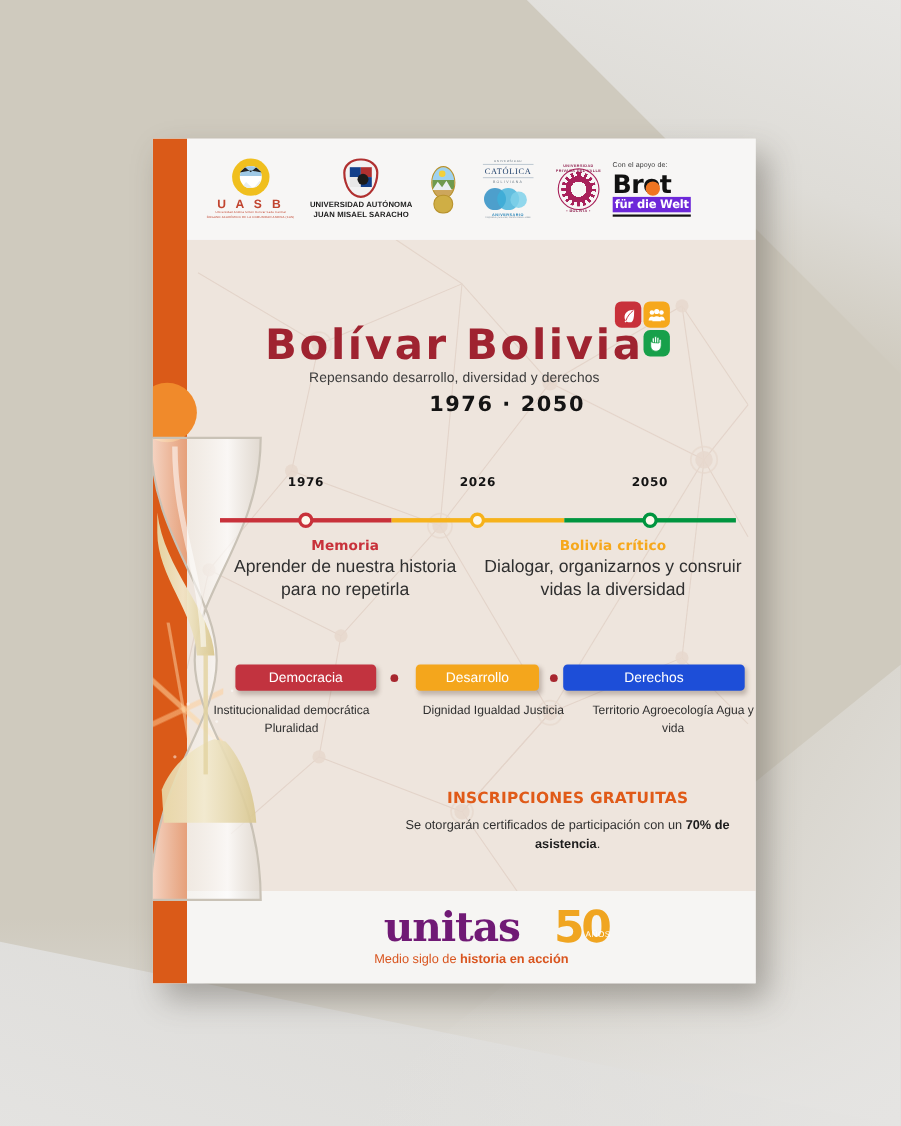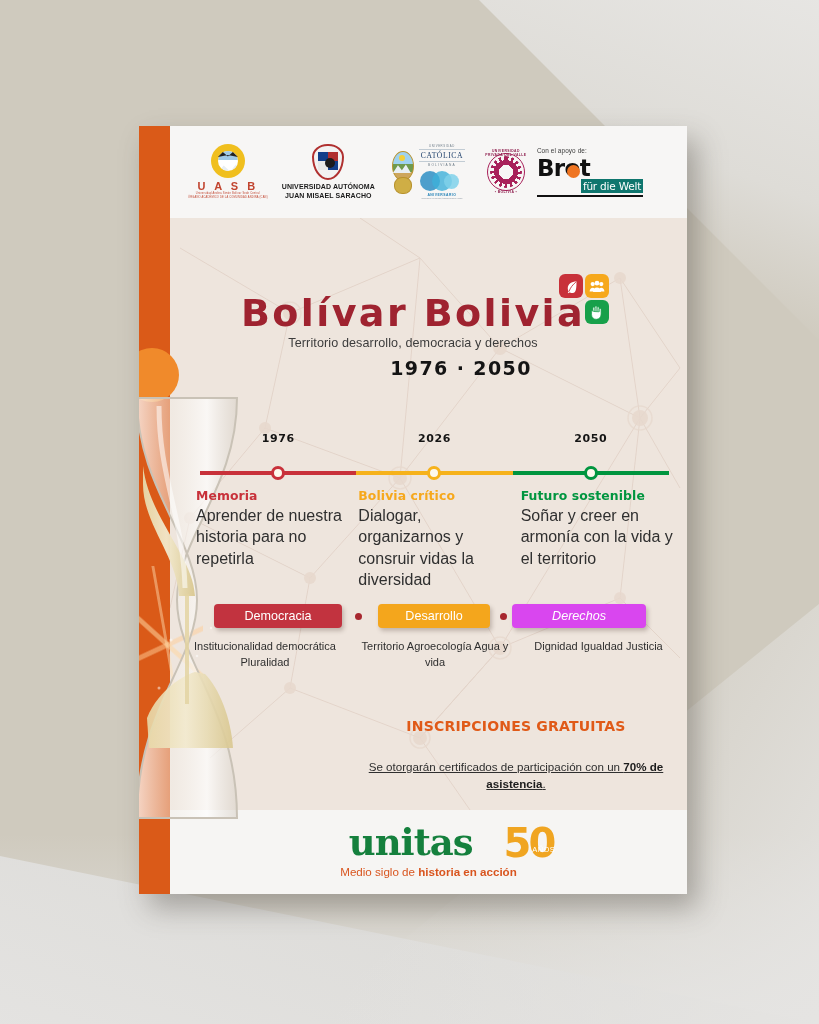--- a/index.html
+++ b/index.html
@@ -123,22 +123,22 @@
     letter-spacing:.4px;color:#8d1c4c;font-weight:bold;}
   .gear-txt-top{top:0;}.gear-txt-bot{bottom:1px;}
 
   
   .brot-wrap{margin-left:2px;display:flex;flex-direction:column;align-items:flex-start;}
   .apoyo{font-size:6.4px;color:#3a3a3a;margin-bottom:4px;letter-spacing:.1px;}
   .brot-mark{position:relative;}
   .brot-top{font-size:23px;font-weight:bold;color:#111;letter-spacing:-.6px;line-height:.92;
     font-family:"DejaVu Sans",sans-serif;}
   .brot-dot{position:absolute;left:30px;top:7px;width:13px;height:13px;border-radius:50%;background:#ef7522;}
-  .brot-bot{background:#0f766e;color:#fff;font-size:10.5px;font-weight:normal;padding:1px 2px;
-    letter-spacing:-.2px;font-family:"DejaVu Sans",sans-serif;margin-left:44px;}
+  .brot-bot{background:#6d28d9;color:#fff;font-size:10.5px;font-weight:bold;padding:1px 2px;
+    letter-spacing:-.2px;font-family:"DejaVu Sans",sans-serif;}
   .brot-rule{height:2px;background:#111;margin-top:2px;}
 
   
   .body-area{
     position:absolute;left:31px;top:92px;right:0;bottom:84px;background:#eee5dd;overflow:hidden;z-index:1;
   }
   .net{position:absolute;inset:0;opacity:.85;}
 
   
   .hourglass{position:absolute;left:-20px;top:262px;width:150px;height:440px;z-index:5;pointer-events:none;}
@@ -168,49 +168,49 @@
     width:14px;height:14px;border-radius:50%;background:#fdf8ec;border:3px solid #000;box-sizing:border-box;}
   .seg.red .bar{background:#c8313a;} .seg.red .node{border-color:#c8313a;}
   .seg.amber .bar{background:#f6b21b;} .seg.amber .node{border-color:#f6b21b;}
   .seg.green .bar{background:#00953f;} .seg.green .node{border-color:#00953f;}
 
   .tl-years{position:absolute;left:30px;right:18px;top:6px;display:flex;}
   .tl-years div{flex:1;text-align:center;font-family:"DejaVu Sans",sans-serif;font-weight:bold;
     font-size:11px;color:#141414;letter-spacing:.6px;}
 
   .tl-cols{position:absolute;left:22px;right:8px;top:62px;display:flex;}
-  .tl-col{flex:1;text-align:left;padding:0 4px;box-sizing:border-box;}
+  .tl-col{flex:1;text-align:center;padding:0 4px;box-sizing:border-box;}
   .tl-head{font-family:"DejaVu Sans",sans-serif;font-weight:bold;font-size:12.4px;letter-spacing:.1px;}
   .tl-head.red{color:#c8313a;}.tl-head.amber{color:#f6a81c;}.tl-head.green{color:#00953f;}
   .tl-desc{font-size:16px;color:#2f2f2f;line-height:1.34;margin-top:2px;}
 
   
   .pillars{position:absolute;left:31px;right:0;top:478px;z-index:6;}
   .pill-row{position:relative;height:26px;}
   .pill{position:absolute;top:0;height:24px;border-radius:4px;color:#fff;font-size:12.6px;
     display:flex;align-items:center;justify-content:center;box-shadow:2px 3px 4px rgba(90,70,60,.3);}
   .pill.red{left:44px;width:128px;background:#c2333f;}
   .pill.amber{left:208px;width:112px;background:#f4a61c;}
-  .pill.green{left:342px;width:134px;background:#d946ef;font-style:italic;}
+  .pill.green{left:342px;width:165px;background:#1d4ed8;}
   .dot{position:absolute;top:9px;width:7px;height:7px;border-radius:50%;background:#a7272f;}
   .dot.d1{left:185px;} .dot.d2{left:330px;}
   .pil-cols{position:relative;margin-top:9px;display:flex;}
   .pil-col{flex:1;text-align:center;font-size:11px;color:#2f2f2f;line-height:1.42;}
 
   
   .inscrip{position:absolute;right:16px;top:592px;width:310px;text-align:center;z-index:6;}
   .insc-head{font-family:"DejaVu Sans",sans-serif;font-weight:bold;font-size:14px;color:#e05a18;letter-spacing:.2px;}
-  .insc-body{font-size:11.6px;color:#2f2f2f;line-height:1.5;margin-top:24px;text-decoration:underline;}
+  .insc-body{font-size:11.6px;color:#2f2f2f;line-height:1.5;margin-top:8px;}
   .insc-body b{font-weight:bold;color:#1c1c1c;}
 
   
   .footer{position:absolute;left:31px;right:0;bottom:0;height:84px;background:#f6f5f3;z-index:3;
     display:flex;flex-direction:column;align-items:center;justify-content:center;}
   .unitas-row{display:flex;align-items:flex-end;}
-  .unitas{font-family:"DejaVu Serif",serif;font-weight:bold;font-size:37px;color:#15803d;
+  .unitas{font-family:"DejaVu Serif",serif;font-weight:bold;font-size:37px;color:#701a75;
     letter-spacing:-1px;line-height:.9;margin-left:45px;}
   .fifty-wrap{position:relative;margin-left:-2px;}
   .fifty{font-family:"DejaVu Sans",sans-serif;font-weight:bold;font-size:40px;color:#f0a521;
     letter-spacing:-3px;line-height:.82;margin-left:33px;}
   .anios{position:absolute;right:-2px;bottom:6px;font-size:7.5px;font-weight:normal;color:#fff;letter-spacing:.4px;}
   .tagline{font-size:11.6px;color:#d9551f;margin-top:5px;text-align:right;}
   .tagline b{font-weight:bold;}
 </style>
 </head>
 <body>
@@ -329,21 +329,21 @@
     <div class="logo-slot" style="margin-left:10px">
       <div class="crest">
         <div class="wreath"></div>
           <div class="oval"></div>
           <div class="sun"></div>
           <div class="mount"></div>
           <div class="base"></div>
       </div>
     </div>
 
-    <div class="logo-slot" style="margin-left:0">
+    <div class="logo-slot" style="margin-left:20px">
       <div class="ucb-top">UNIVERSIDAD</div>
       <div class="ucb-rule"></div>
       <div class="ucb-mid">CATÓLICA</div>
       <div class="ucb-rule"></div>
       <div class="ucb-bot">BOLIVIANA</div>
       <div class="ucb-60">
         <div class="d1"></div>
           <div class="d2"></div>
           <div class="d3"></div>
       </div>
@@ -366,21 +366,21 @@
         <div class="brot-top">Brot</div>
         <div class="brot-dot"></div>
         <div class="brot-bot">für die Welt</div>
         <div class="brot-rule"></div>
       </div>
     </div>
   </div>
 
   <div class="title-block">
     <div class="title">Bolívar Bolivia</div>
-    <div class="subtitle">Territorio desarrollo, democracia y derechos</div>
+    <div class="subtitle">Repensando desarrollo, diversidad y derechos</div>
     <div class="years">1976 · 2050</div>
   </div>
 
   <div class="icon-cluster">
     <div class="ic leaf">
       <svg width="15" height="15" viewBox="0 0 24 24">
           <path d="M20 4c-8 0-14 4-14 11 0 2 .6 3.6 1.6 4.8L6 21.5l1.4 1.3 1.6-1.7C10.3 22 11.9 22.5 14 22.5 20 22.5 20 12 20 4z" fill="#fff"></path>
           <path d="M19 5C14 9 10 14 8 20" stroke="#c8313a" stroke-width="1.4" fill="none"></path>
         </svg>
     </div>
@@ -423,39 +423,35 @@
     </div>
     <div class="tl-cols">
       <div class="tl-col">
         <div class="tl-head red">Memoria</div>
         <div class="tl-desc">Aprender de nuestra historia para no repetirla</div>
       </div>
       <div class="tl-col">
         <div class="tl-head amber">Bolivia crítico</div>
         <div class="tl-desc">Dialogar, organizarnos y consruir vidas la diversidad</div>
       </div>
-      <div class="tl-col">
-        <div class="tl-head green">Futuro sostenible</div>
-        <div class="tl-desc">Soñar y creer en armonía con la vida y el territorio</div>
-      </div>
     </div>
   </div>
 
   <div class="pillars">
     <div class="pill-row">
       <div class="pill red">Democracia</div>
       <div class="dot d1"></div>
       <div class="pill amber">Desarrollo</div>
       <div class="dot d2"></div>
       <div class="pill green">Derechos</div>
     </div>
     <div class="pil-cols">
       <div class="pil-col" style="flex:0 0 190px">Institucionalidad democrática Pluralidad</div>
+      <div class="pil-col">Dignidad Igualdad Justicia</div>
       <div class="pil-col" style="flex:0 0 150px">Territorio Agroecología Agua y vida</div>
-      <div class="pil-col">Dignidad Igualdad Justicia</div>
     </div>
   </div>
 
   <div class="inscrip">
     <div class="insc-head">INSCRIPCIONES GRATUITAS</div>
     <div class="insc-body"><span>Se otorgarán certificados de participación con un </span><b>70% de asistencia</b><span>.</span></div>
   </div>
 
   <div class="footer">
     <div class="unitas-row">

